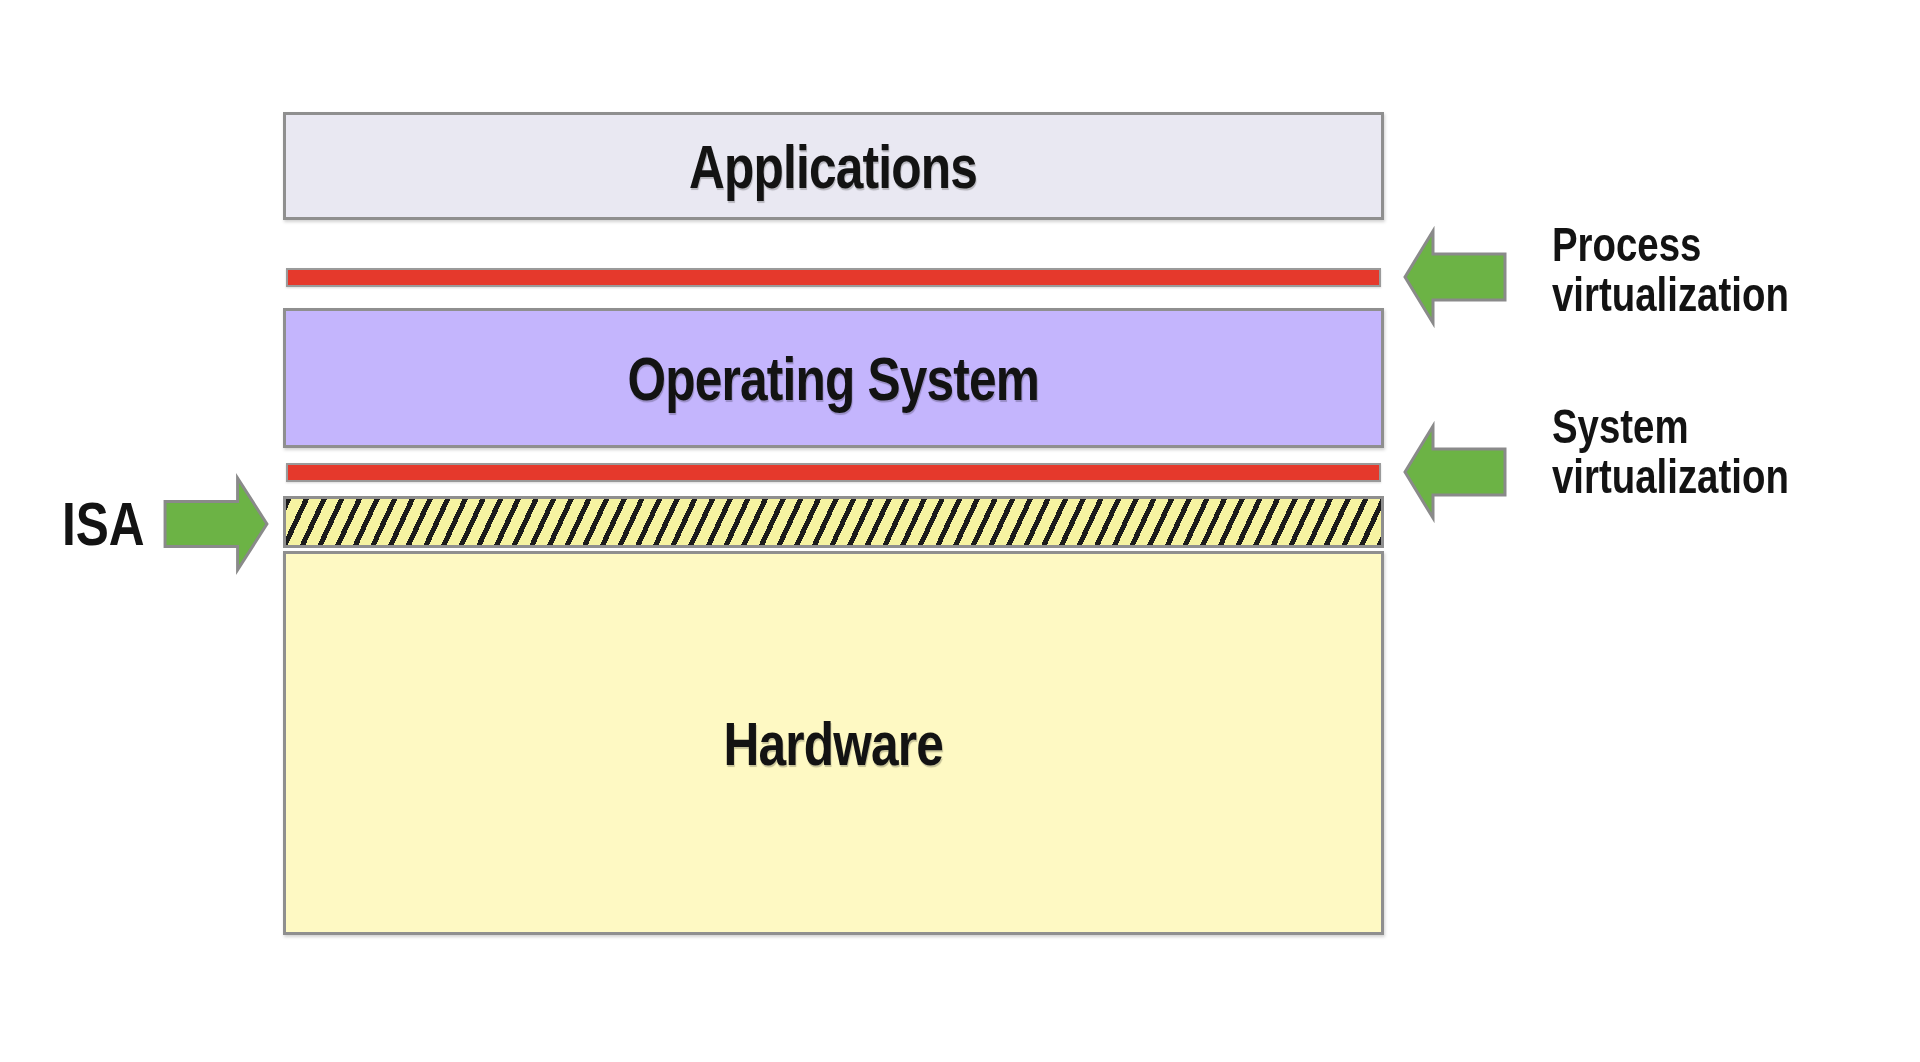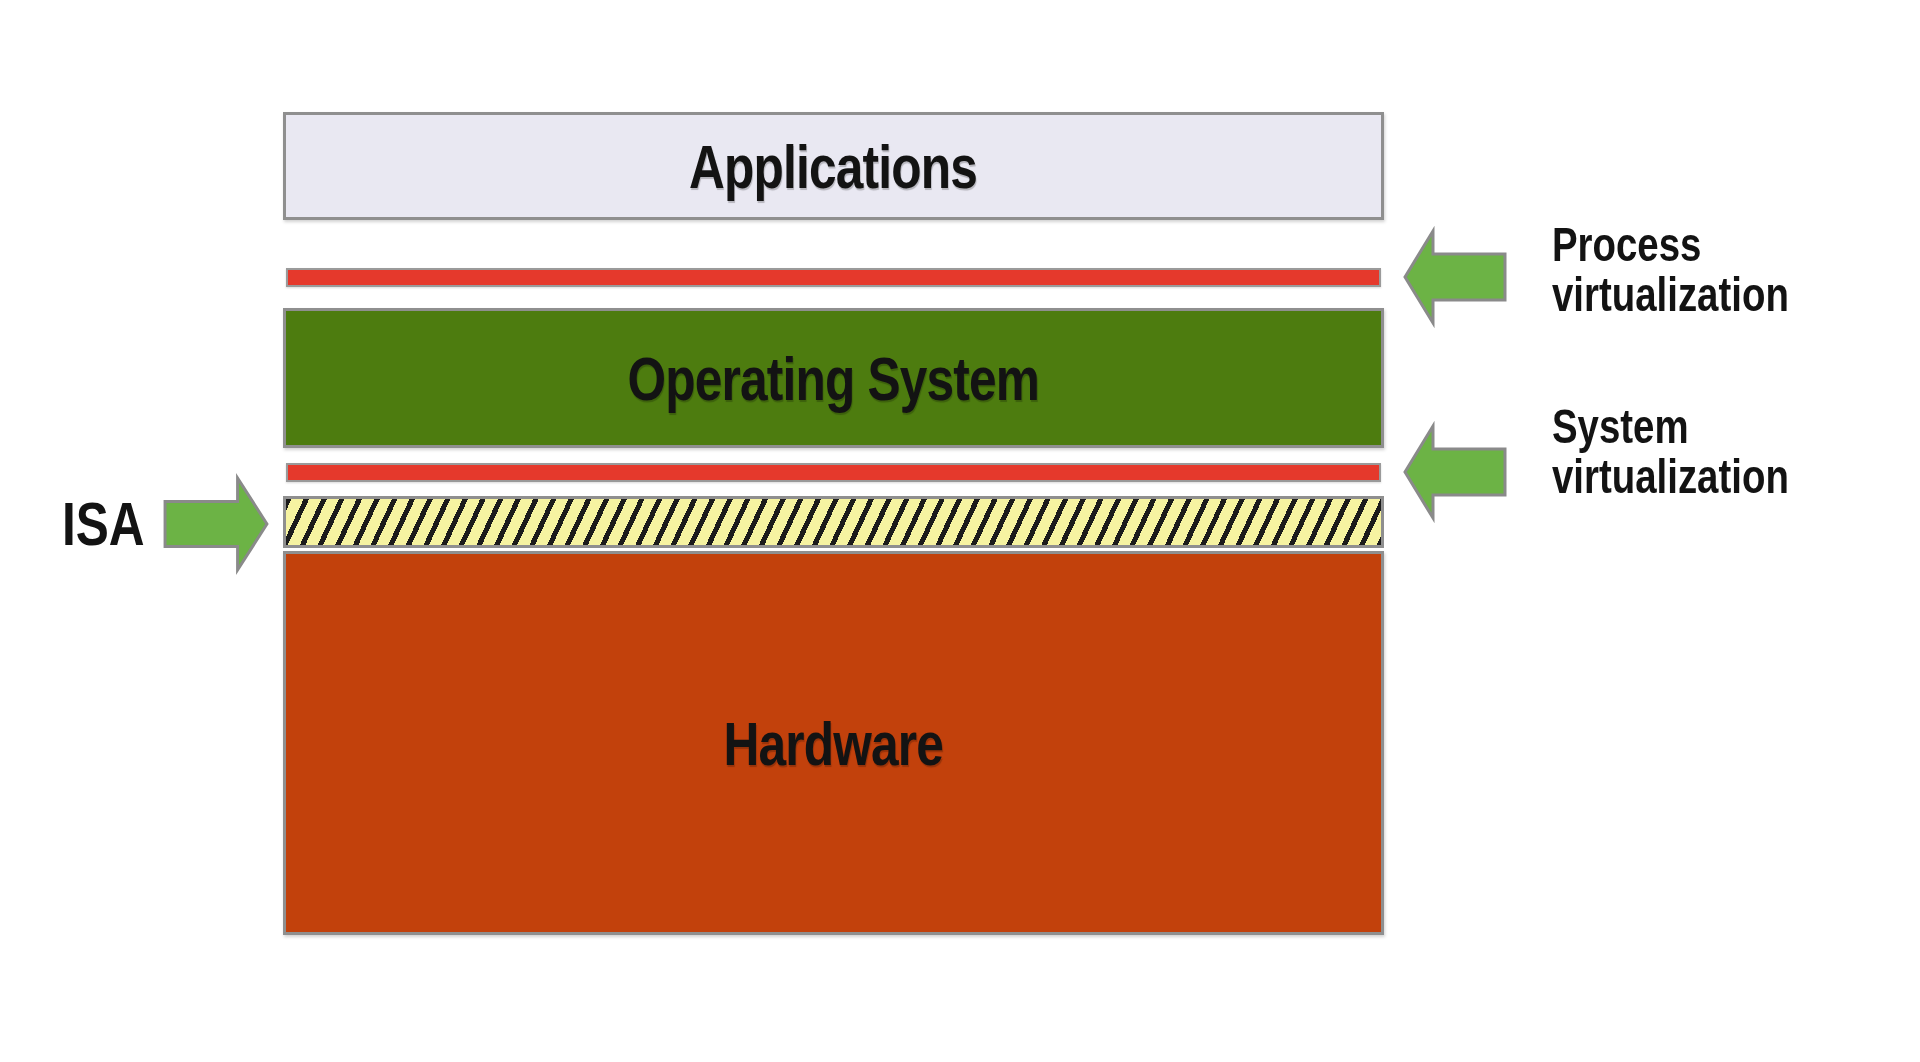--- a/index.html
+++ b/index.html
@@ -22,22 +22,22 @@
     left: 283px;
     width: 1101px;
     box-sizing: border-box;
     border: 3px solid #8f8f8f;
     box-shadow: 1px 2px 3px rgba(0,0,0,0.18);
     display: flex;
     align-items: center;
     justify-content: center;
   }
   .box-applications { top: 112px; height: 108px; background: #e9e8f2; }
-  .box-os           { top: 308px; height: 140px; background: #4d7c0f; }
-  .box-hardware     { top: 551px; height: 384px; background: #c2410c; }
+  .box-os           { top: 308px; height: 140px; background: #c4b5fd; }
+  .box-hardware     { top: 551px; height: 384px; background: #fef9c3; }
 
   .box-label {
     font-size: 62px;
     font-weight: 700;
     color: #131313;
     letter-spacing: -1px;
     white-space: nowrap;
     transform: scaleX(0.8);
     transform-origin: center center;
     text-shadow: 1px 2px 1px rgba(0,0,0,0.22);

